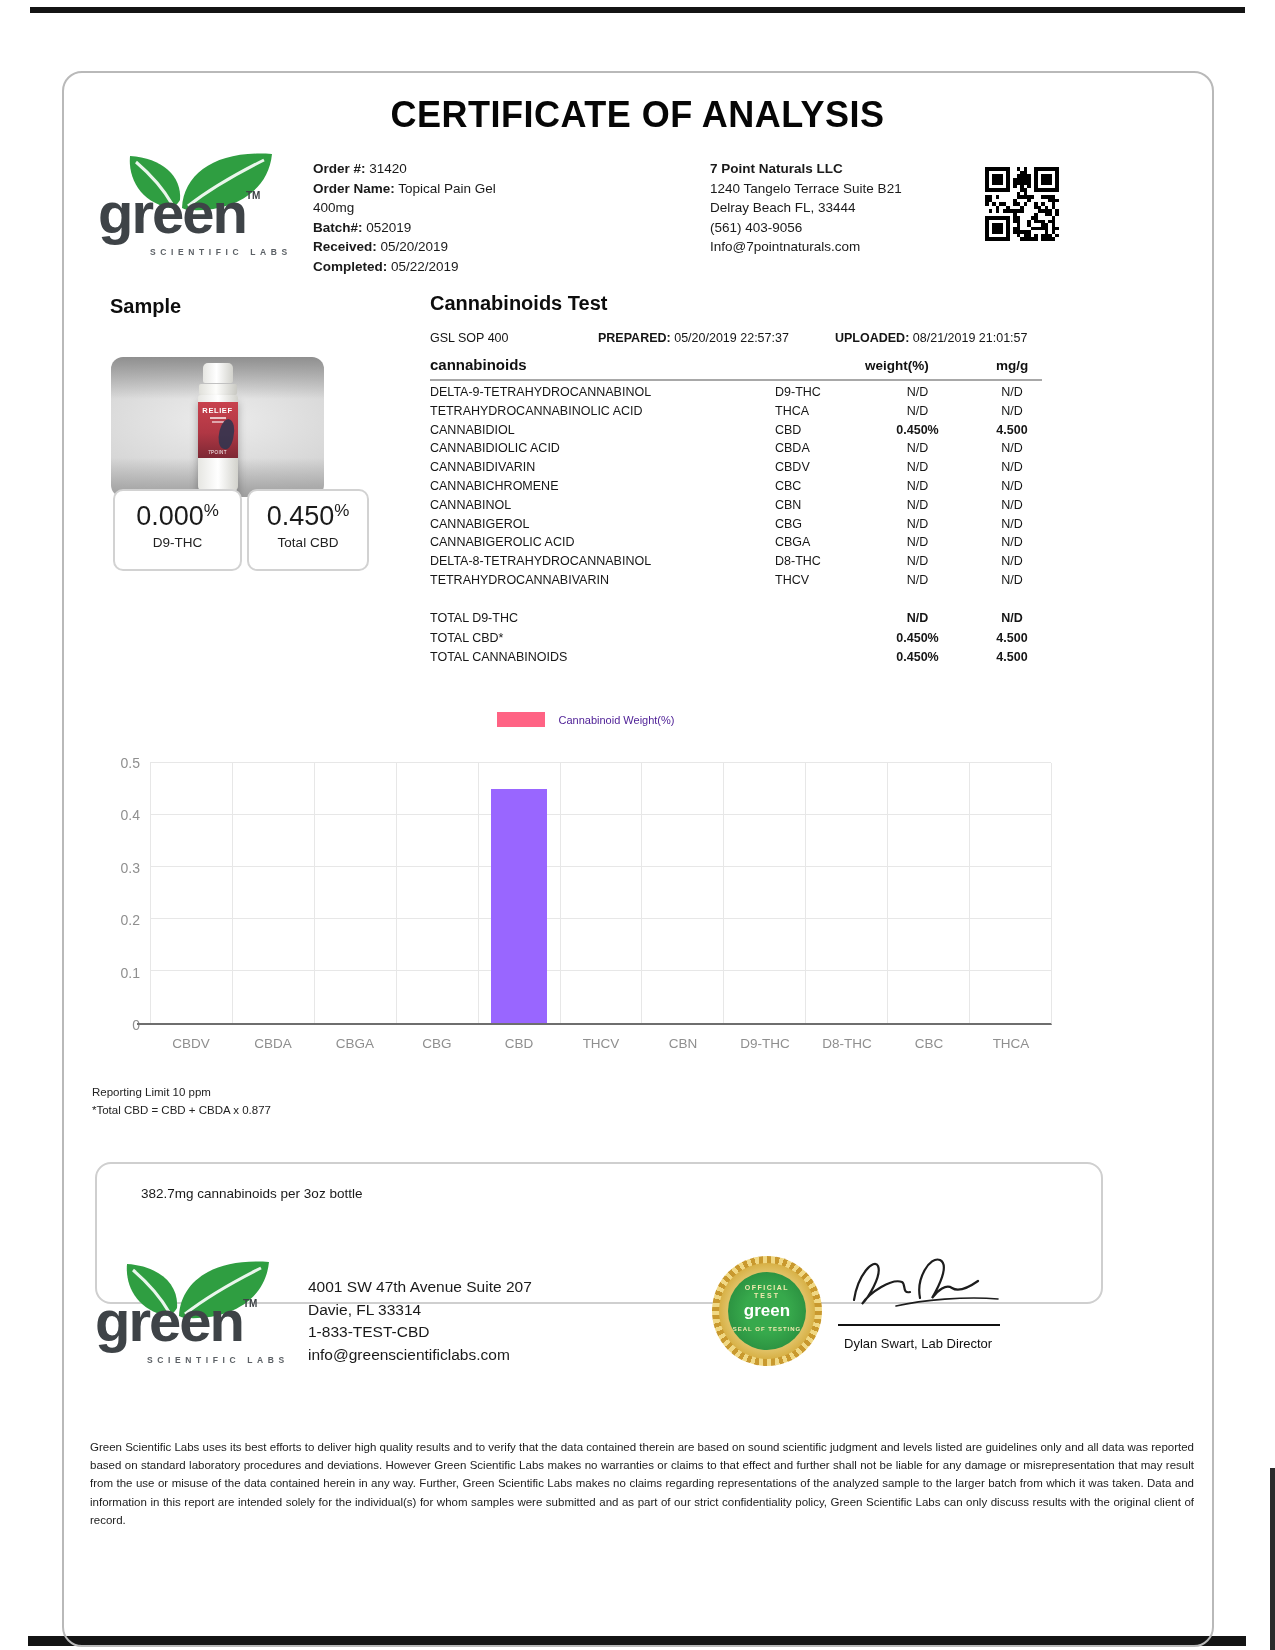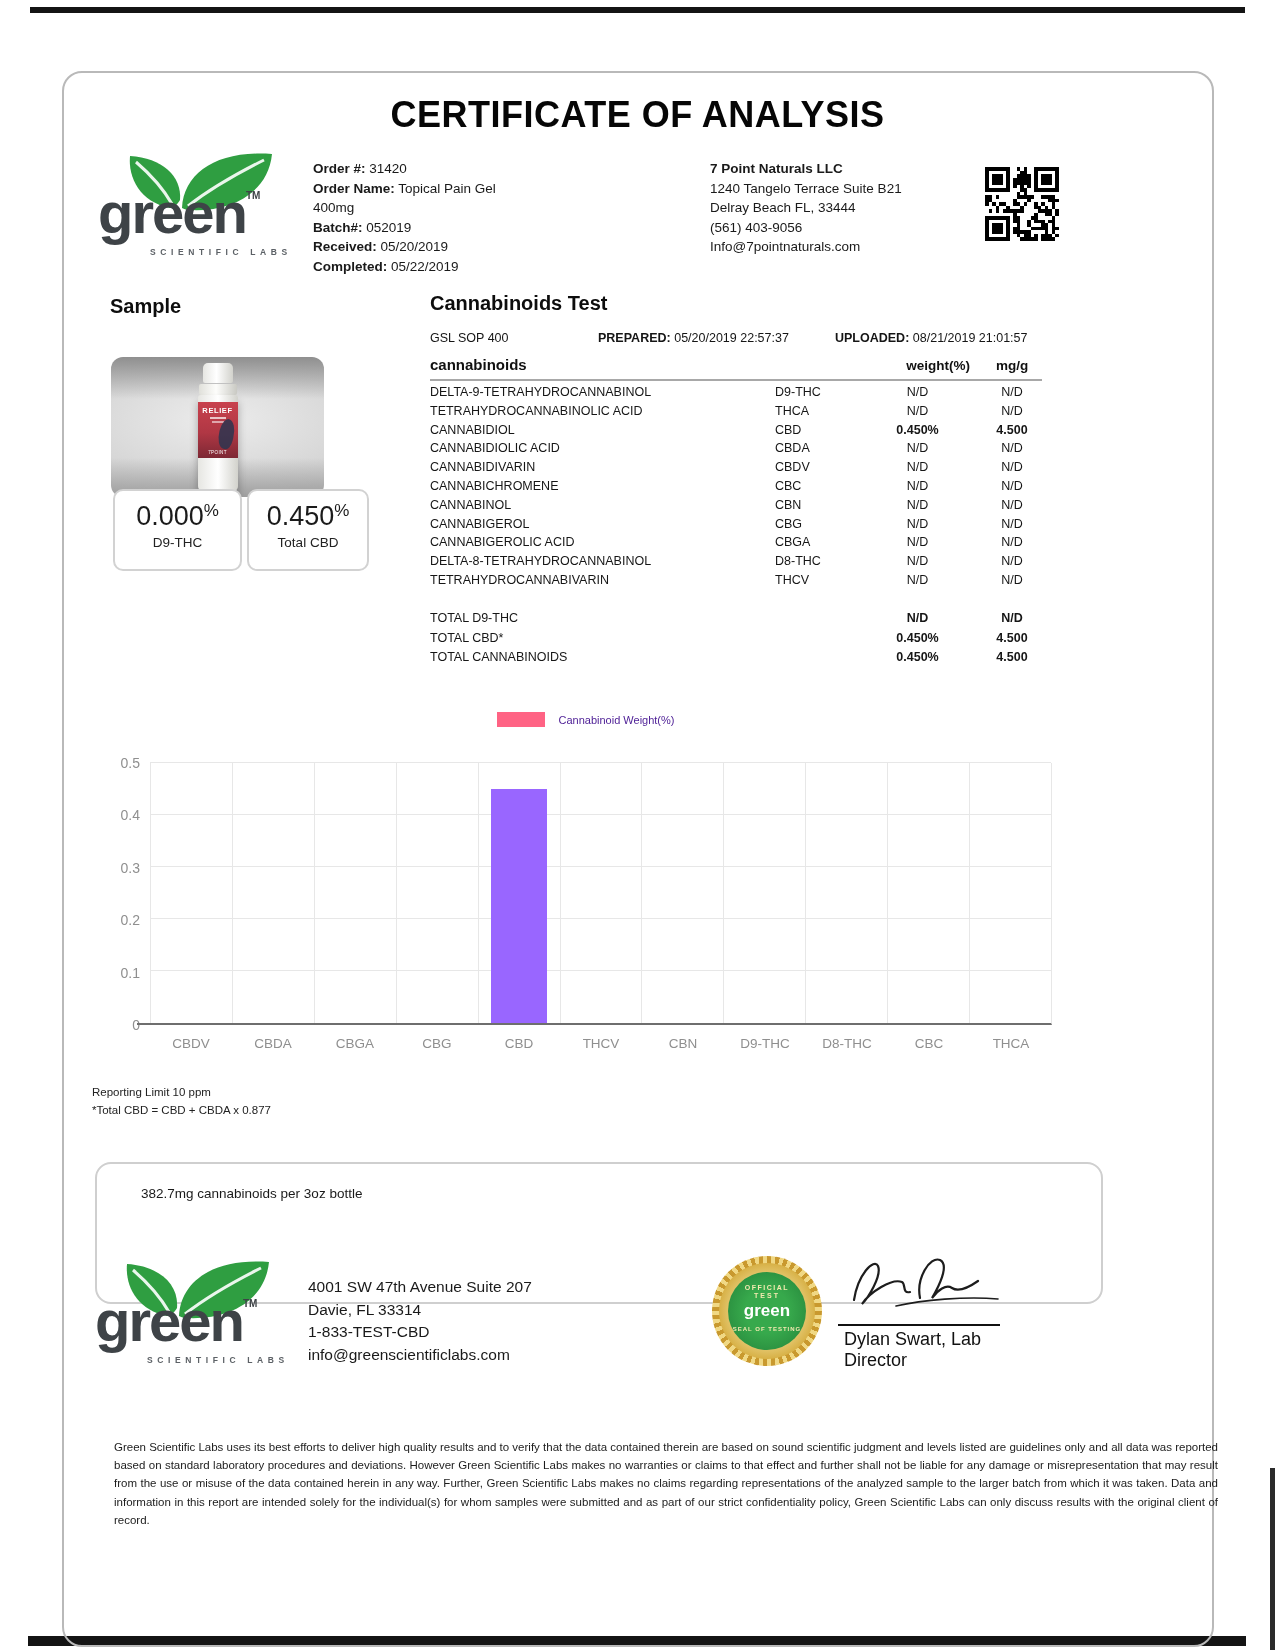--- a/index.html
+++ b/index.html
@@ -53,21 +53,21 @@
   .stat-val .u{font-size:17px;vertical-align:9px;}
   .stat-lab{font-size:13.5px;margin-top:3px;color:#222;}
 
   
   .test-meta{position:absolute;left:430px;top:331px;width:640px;font-size:12.5px;color:#151515;}
   .test-meta .sop{position:absolute;left:0;}
   .test-meta .prep{position:absolute;left:168px;}
   .test-meta .upl{position:absolute;left:405px;}
   .tablewrap{position:absolute;left:430px;top:356px;width:616px;}
   .th-name{position:absolute;left:0;top:0;font-size:15px;font-weight:bold;}
-  .th-weight{position:absolute;left:435px;top:2px;width:105px;text-align:right;font-size:13.5px;font-weight:bold;}
+  .th-weight{position:absolute;left:435px;top:2px;width:105px;text-align:left;font-size:13.5px;font-weight:bold;}
   .th-mgg{position:absolute;left:548px;top:2px;width:68px;text-align:center;font-size:13.5px;font-weight:bold;}
   .thead-line{position:absolute;left:0;top:23px;width:612px;height:2px;background:#a8a8a8;}
   .rows{position:absolute;left:0;top:29px;width:616px;}
   .totals-rows{position:absolute;left:0;top:255px;width:616px;}
   .trow{position:relative;height:18.8px;font-size:12.5px;color:#161616;}
   .trow.t-total{height:19.5px;}
   .c-name{position:absolute;left:0;white-space:nowrap;}
   .c-abbr{position:absolute;left:345px;}
   .c-weight{position:absolute;left:435px;width:105px;text-align:center;}
   .c-mgg{position:absolute;left:548px;width:68px;text-align:center;}
@@ -100,23 +100,23 @@
   .burst{position:absolute;inset:0;border-radius:50%;background:repeating-conic-gradient(#c9992e 0deg 4.5deg,#f0d884 4.5deg 9deg);}
   .gold{position:absolute;inset:7px;border-radius:50%;background:radial-gradient(circle,#f6e6a8 30%,#d4ab3c 75%,#b98c25 100%);}
   .greenc{position:absolute;inset:16px;border-radius:50%;background:radial-gradient(circle,#37a94c 40%,#238038 100%);color:#fff;text-align:center;overflow:hidden;}
   .s1{font-size:7px;letter-spacing:1.5px;margin-top:12px;color:#f4e9b0;font-weight:bold;}
   .s2{font-size:7px;letter-spacing:2px;color:#f4e9b0;font-weight:bold;margin-top:1px;}
   .sw{font-size:17px;font-weight:bold;margin-top:3px;line-height:1;}
   .s3{font-size:6px;letter-spacing:1px;color:#f4e9b0;margin-top:7px;font-weight:bold;}
 
   .sig{position:absolute;left:838px;top:1252px;width:175px;}
   .sigline{margin-top:2px;height:2px;background:#111;width:162px;}
-  .signame{margin-top:3px;font-size:18px;color:#111;padding-left:6px;}
-
-  .disclaimer{position:absolute;left:90px;top:1438px;width:1104px;font-size:11.5px;line-height:18.2px;color:#1c1c1c;text-align:justify;margin-left:24px;}
+  .signame{margin-top:10px;font-size:13px;color:#111;padding-left:6px;}
+
+  .disclaimer{position:absolute;left:90px;top:1438px;width:1104px;font-size:11.5px;line-height:18.2px;color:#1c1c1c;text-align:justify;}
 </style>
 </head>
 <body>
 
 <div class="bar-top"></div>
 <div class="bar-bottom"></div>
 <div class="edge-right"></div>
 <div class="frame"></div>
 
 <div class="doc-title">CERTIFICATE OF ANALYSIS</div>

